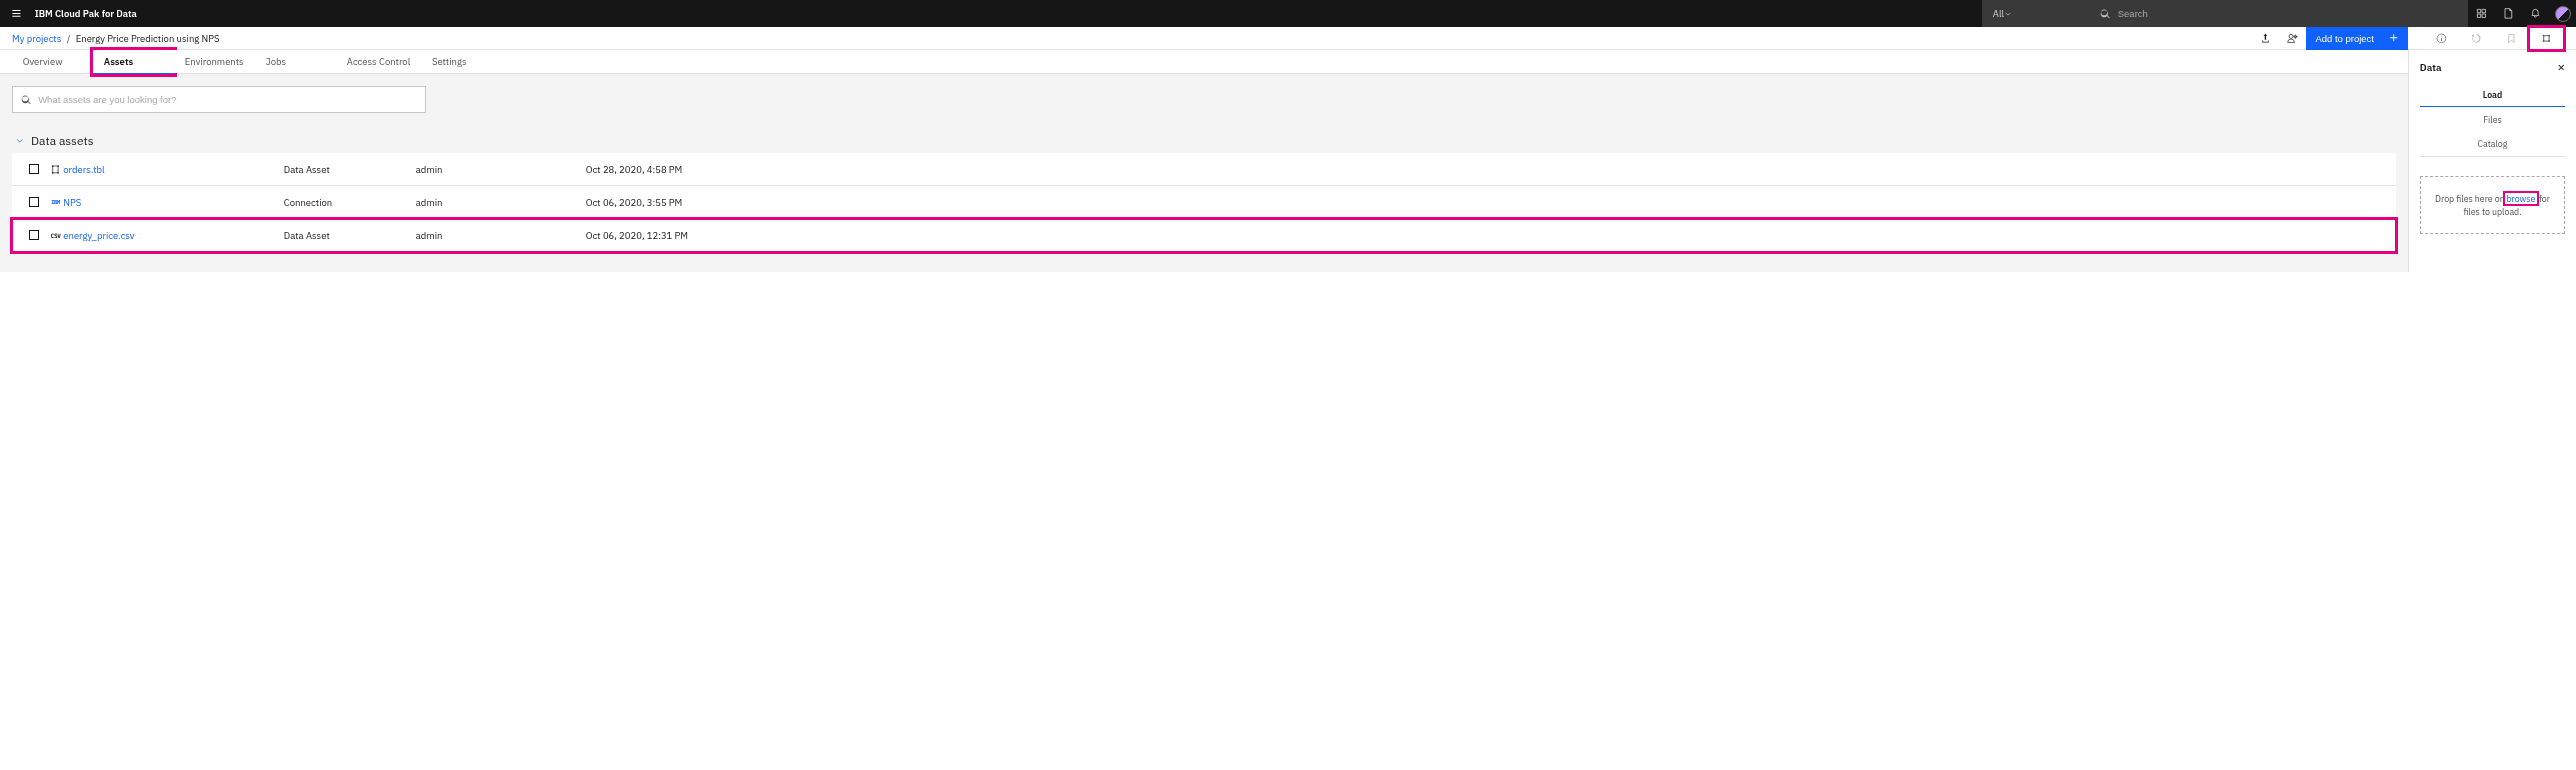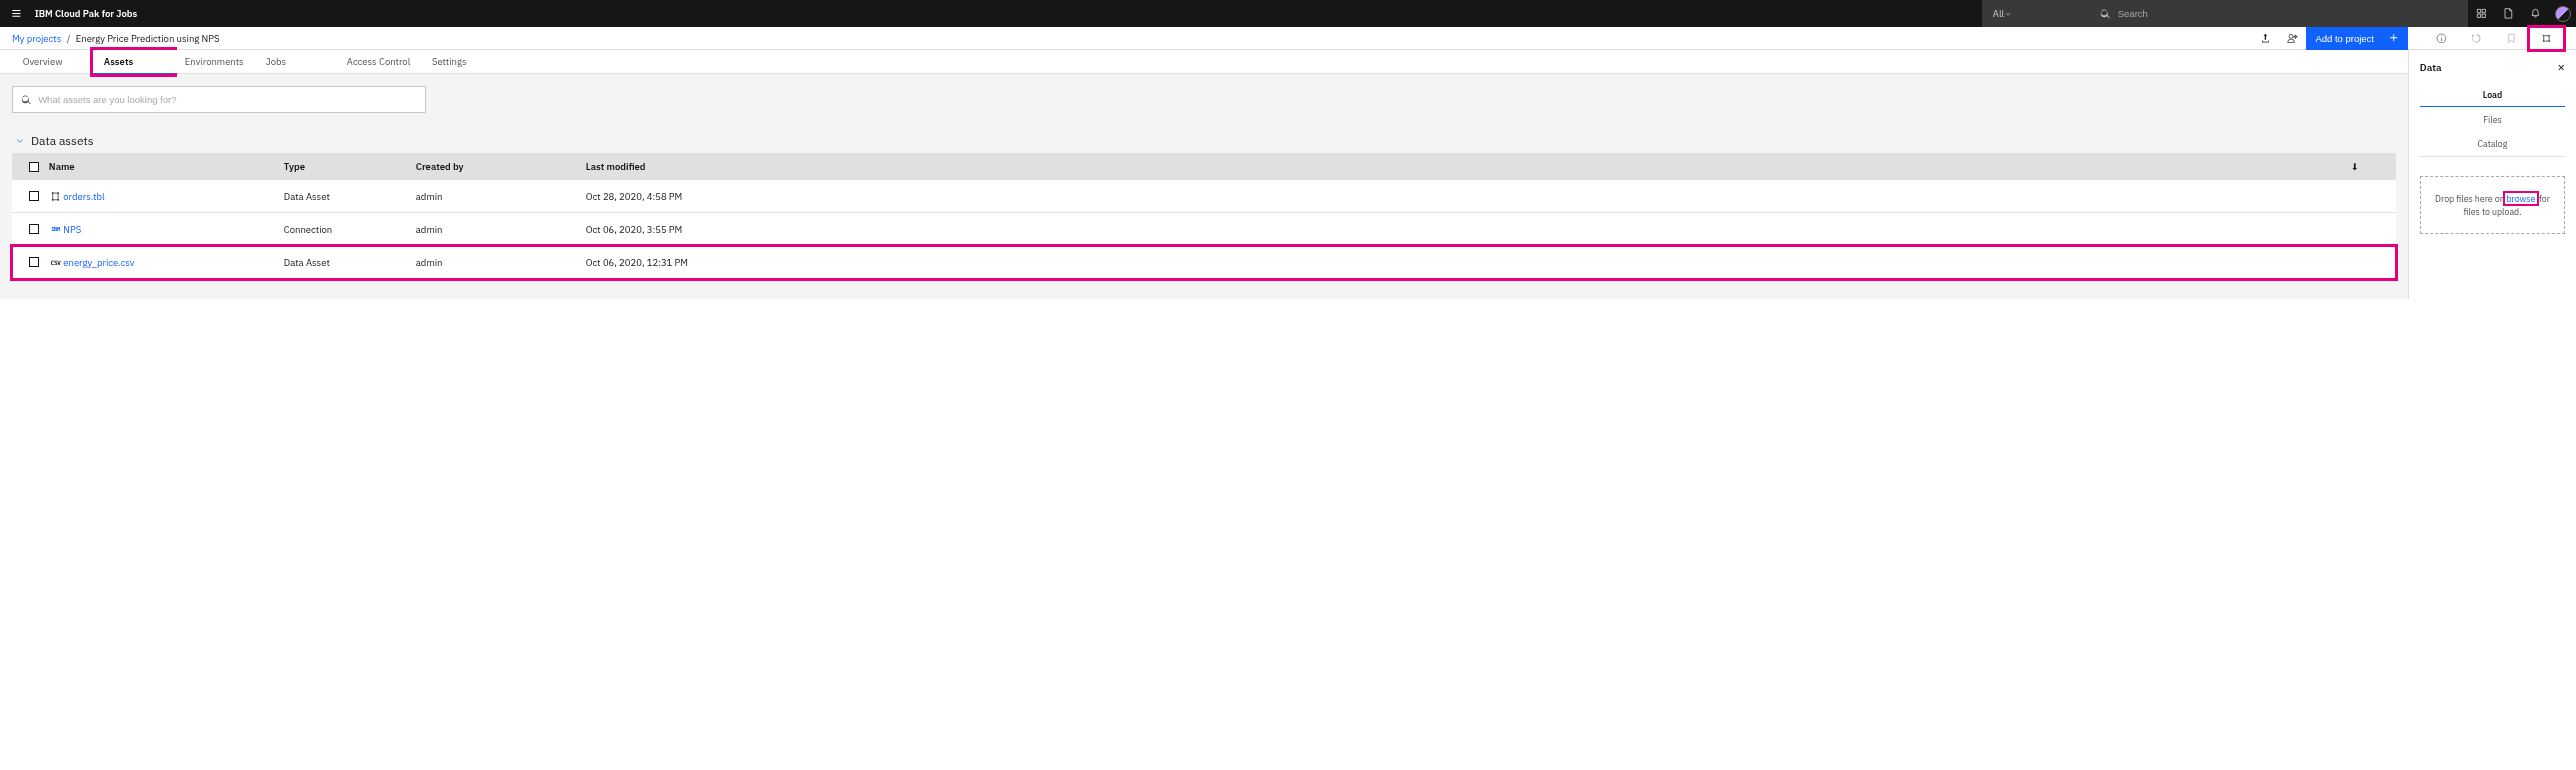--- a/index.html
+++ b/index.html
@@ -93,21 +93,21 @@
 </style>
 </head>
 <body>
 
 <div class="topbar">
   <div class="hamburger">
     <svg width="10.8" height="10.8" viewBox="0 0 16 16">
         <path d="M2 3h12v1.5H2zM2 7.25h12v1.5H2zM2 11.5h12V13H2z"></path>
       </svg>
   </div>
-  <div class="app-title">IBM Cloud Pak for Jobs</div>
+  <div class="app-title">IBM Cloud Pak for Data</div>
   <div class="topbar-spacer"></div>
   <div class="scope-select">
     <span>All</span>
     <svg width="8" height="8" viewBox="0 0 16 16" fill="#c6c6c6">
         <path d="M8 11L3 6l.7-.7L8 9.6l4.3-4.3.7.7z"></path>
       </svg>
   </div>
   <div class="search-bar">
     <svg width="10.8" height="10.8" viewBox="0 0 16 16" fill="#c6c6c6">
         <path d="M15 14.3l-3.4-3.4A5.5 5.5 0 1 0 10.9 12l3.4 3.4.7-1.1zM2 6.5a4.5 4.5 0 1 1 9 0 4.5 4.5 0 0 1-9 0z"></path>
@@ -211,34 +211,20 @@
       </div>
 
       <div class="section-head">
         <svg width="9.5" height="9.5" viewBox="0 0 16 16">
             <path d="M8 11L3 6l.7-.7L8 9.6l4.3-4.3.7.7z"></path>
           </svg>
         <span class="section-title">Data assets</span>
       </div>
 
       <div class="table">
-        <div class="thead">
-          <div class="th-check">
-              <div class="checkbox"></div>
-            </div>
-          <div class="th-name">Name</div>
-          <div class="th-type">Type</div>
-          <div class="th-created">Created by</div>
-          <div class="th-modified">
-            <span>Last modified</span>
-            <svg width="9.5" height="9.5" viewBox="0 0 16 16" fill="#161616">
-                <path d="M8 14l-4-4h2.5V2h3v8H12z"></path>
-              </svg>
-          </div>
-        </div>
         <div class="tbody">
           <div class="row">
             <div class="td-check">
                 <div class="checkbox"></div>
               </div>
             <div class="td-name">
               <span class="icon-box">
                   <svg width="10.8" height="10.8" viewBox="0 0 16 16" fill="#161616">
                     <circle cx="4" cy="3" r="1.3"></circle>
                     <circle cx="12" cy="3" r="1.3"></circle>

